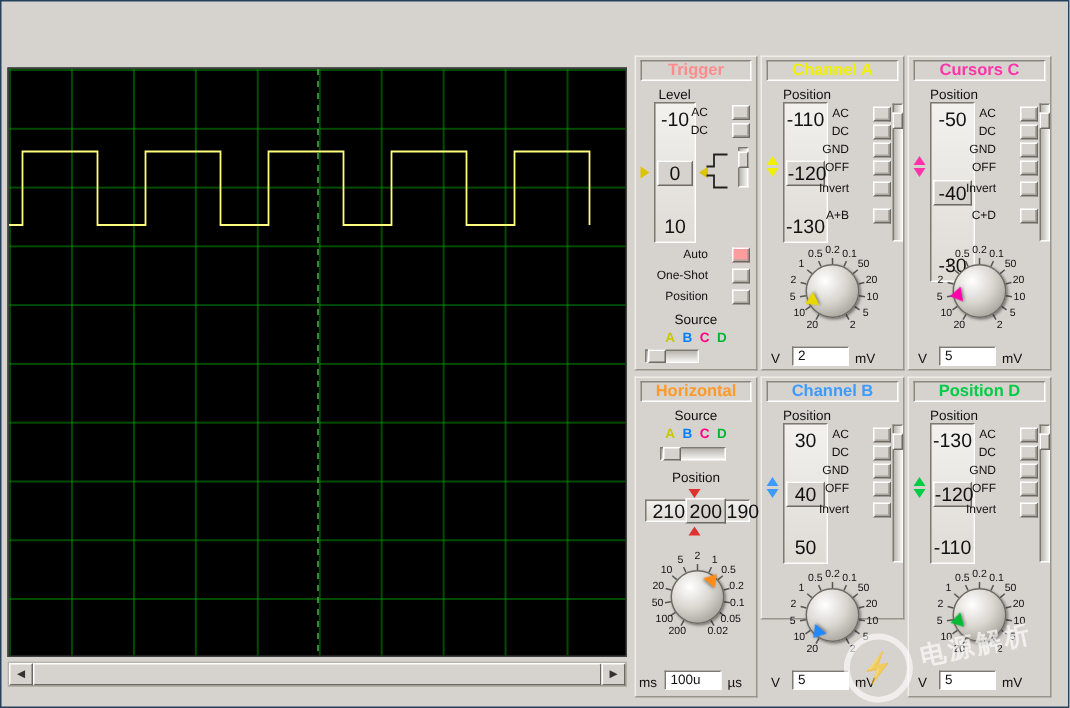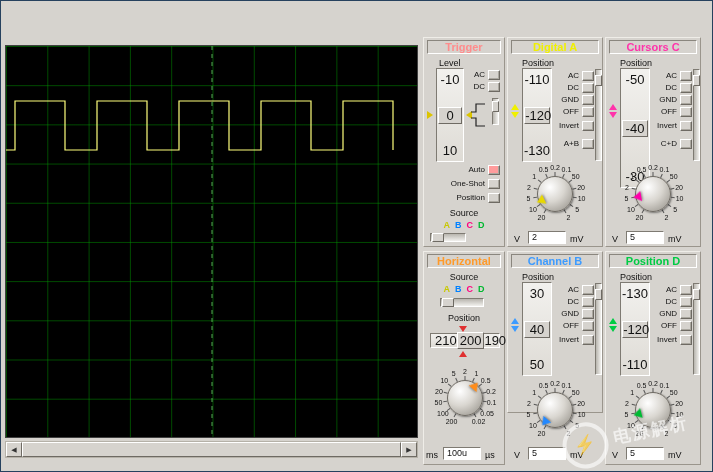--- a/index.html
+++ b/index.html
@@ -48,21 +48,21 @@
   .posbox { position:absolute; border:1px solid; border-color:#7e7a72 #fff #fff #7e7a72;
     background:linear-gradient(#f2f1ee,#dedbd5); display:flex; font-size:13px; color:#111; }
   .posbox.v { flex-direction:column; justify-content:space-between; align-items:center; padding:3px 0; }
   .posbox.h { flex-direction:row; justify-content:space-between; align-items:center; padding:0 4px; }
   .posbox .mid { background:#d6d3ce; border:1px solid; border-color:#fff #6e6a63 #6e6a63 #fff; }
   .posbox.v .mid { width:92%; text-align:center; }
   .posbox.h .mid { padding:0 2px; }
 
   
   .btnrow { position:absolute; height:11px; display:flex; align-items:center;
-    justify-content:flex-end; gap:3px; }
+    justify-content:flex-end; gap:16px; }
   .blbl { font-size:8px; color:#111; text-align:right; flex:1; white-space:nowrap; }
   .sbtn { width:12px; height:10px; background:#d6d3ce; border:1px solid;
     border-color:#fff #6e6a63 #6e6a63 #fff; box-shadow:inset -1px -1px 0 #aaa79f; flex:none; }
   .sbtn.lit { background:#ff9c9c; }
 
   
   .vslider { position:absolute; width:7px; background:linear-gradient(90deg,#b8b5ae,#f2f1ee);
     border:1px solid; border-color:#7e7a72 #fff #fff #7e7a72; }
   .vthumb { position:absolute; left:-1px; right:-1px; height:11px; background:#d6d3ce;
     border:1px solid; border-color:#fff #6e6a63 #6e6a63 #fff; }
@@ -186,21 +186,21 @@
         <span style="color: rgb(255, 0, 128);">C</span>
         <span style="color: rgb(0, 184, 48);">D</span>
       </div>
     <div class="hslider" style="left:6px;top:195px;width:36px">
       <div class="hthumb"></div>
     </div>
   </div>
 
   <div class="panel" style="left:506px;top:36px;width:96px;height:210px">
     <div class="hdr">
-      <span style="color: rgb(240, 240, 0);">Digital A</span>
+      <span style="color: rgb(240, 240, 0);">Channel A</span>
     </div>
     <div class="lbl" style="left:14px;top:20px">Position</div>
     <div class="pos-arrows" style="left: 3px; top: 66px; color: rgb(240, 240, 0);">
       <div class="tri-up"></div>
       <div class="tri-dn"></div>
     </div>
     <div class="posbox v" style="left:14px;top:30px;width:30px;height:94px">
       <span>-110</span>
       <span class="mid">-120</span>
       <span>-130</span>

